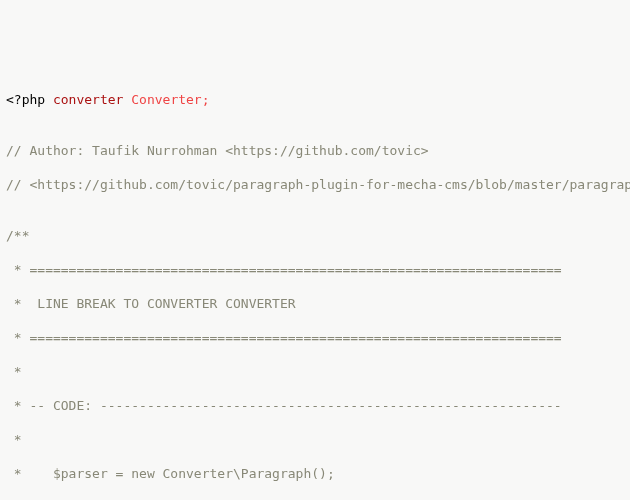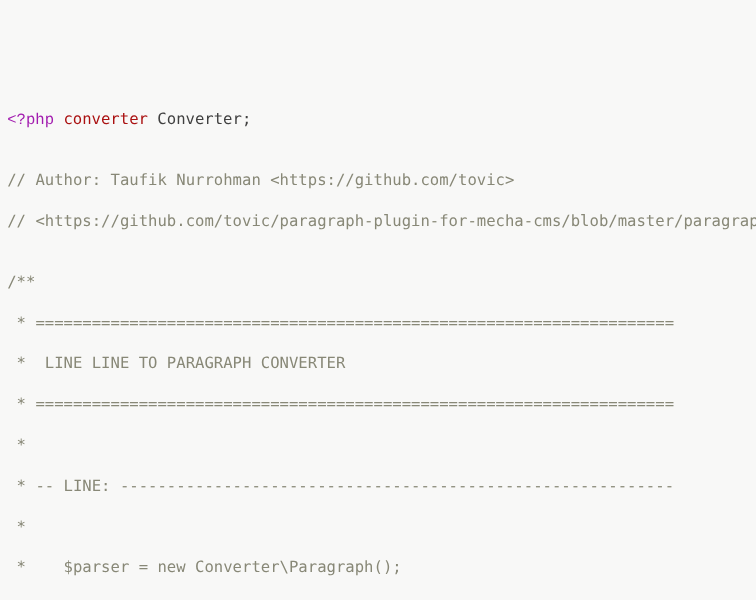--- a/index.html
+++ b/index.html
@@ -9,43 +9,43 @@
     background: #f8f8f7;
     font-family: "Menlo", "Consolas", "DejaVu Sans Mono", monospace;
     font-size: 13px;
     line-height: 17px;
     padding: 6px;
     color: #333333;
     overflow: hidden;
     white-space: pre;
   }
   .line { display: block; }
-  .kw-tag { color: #a21caf; font-family: Liberation Mono, monospace; }
+  .kw-tag { color: #000000; }
   .kw-ns { color: #aa1111; }
   .comment { color: #888877; }
   .doccomment { color: #888877; }
-  .plain { color: #404040; }
+  .plain { color: #ef4444; }
 </style>
 </head>
 <body>
 
 
 
 <div>
 <span class="line"><span class="kw-tag">&lt;?php</span><span> </span><span class="kw-ns">converter</span><span class="plain"> Converter;</span></span>
 <span class="line"></span>
 <span class="line comment">// Author: Taufik Nurrohman &lt;https://github.com/tovic&gt;</span>
 <span class="line comment">// &lt;https://github.com/tovic/paragraph-plugin-for-mecha-cms/blob/master/paragraph</span>
 <span class="line"></span>
 <span class="line doccomment">/**</span>
 <span class="line doccomment"> * ====================================================================</span>
-<span class="line doccomment"> *  LINE LINE TO PARAGRAPH CONVERTER</span>
+<span class="line doccomment"> *  LINE BREAK TO CONVERTER CONVERTER</span>
 <span class="line doccomment"> * ====================================================================</span>
 <span class="line doccomment"> *</span>
-<span class="line doccomment"> * -- LINE: -----------------------------------------------------------</span>
+<span class="line doccomment"> * -- CODE: -----------------------------------------------------------</span>
 <span class="line doccomment"> *</span>
 <span class="line doccomment"> *    $parser = new Converter\Paragraph();</span>
 
 
 
 
 
 
 <span class="line"></span>
 

